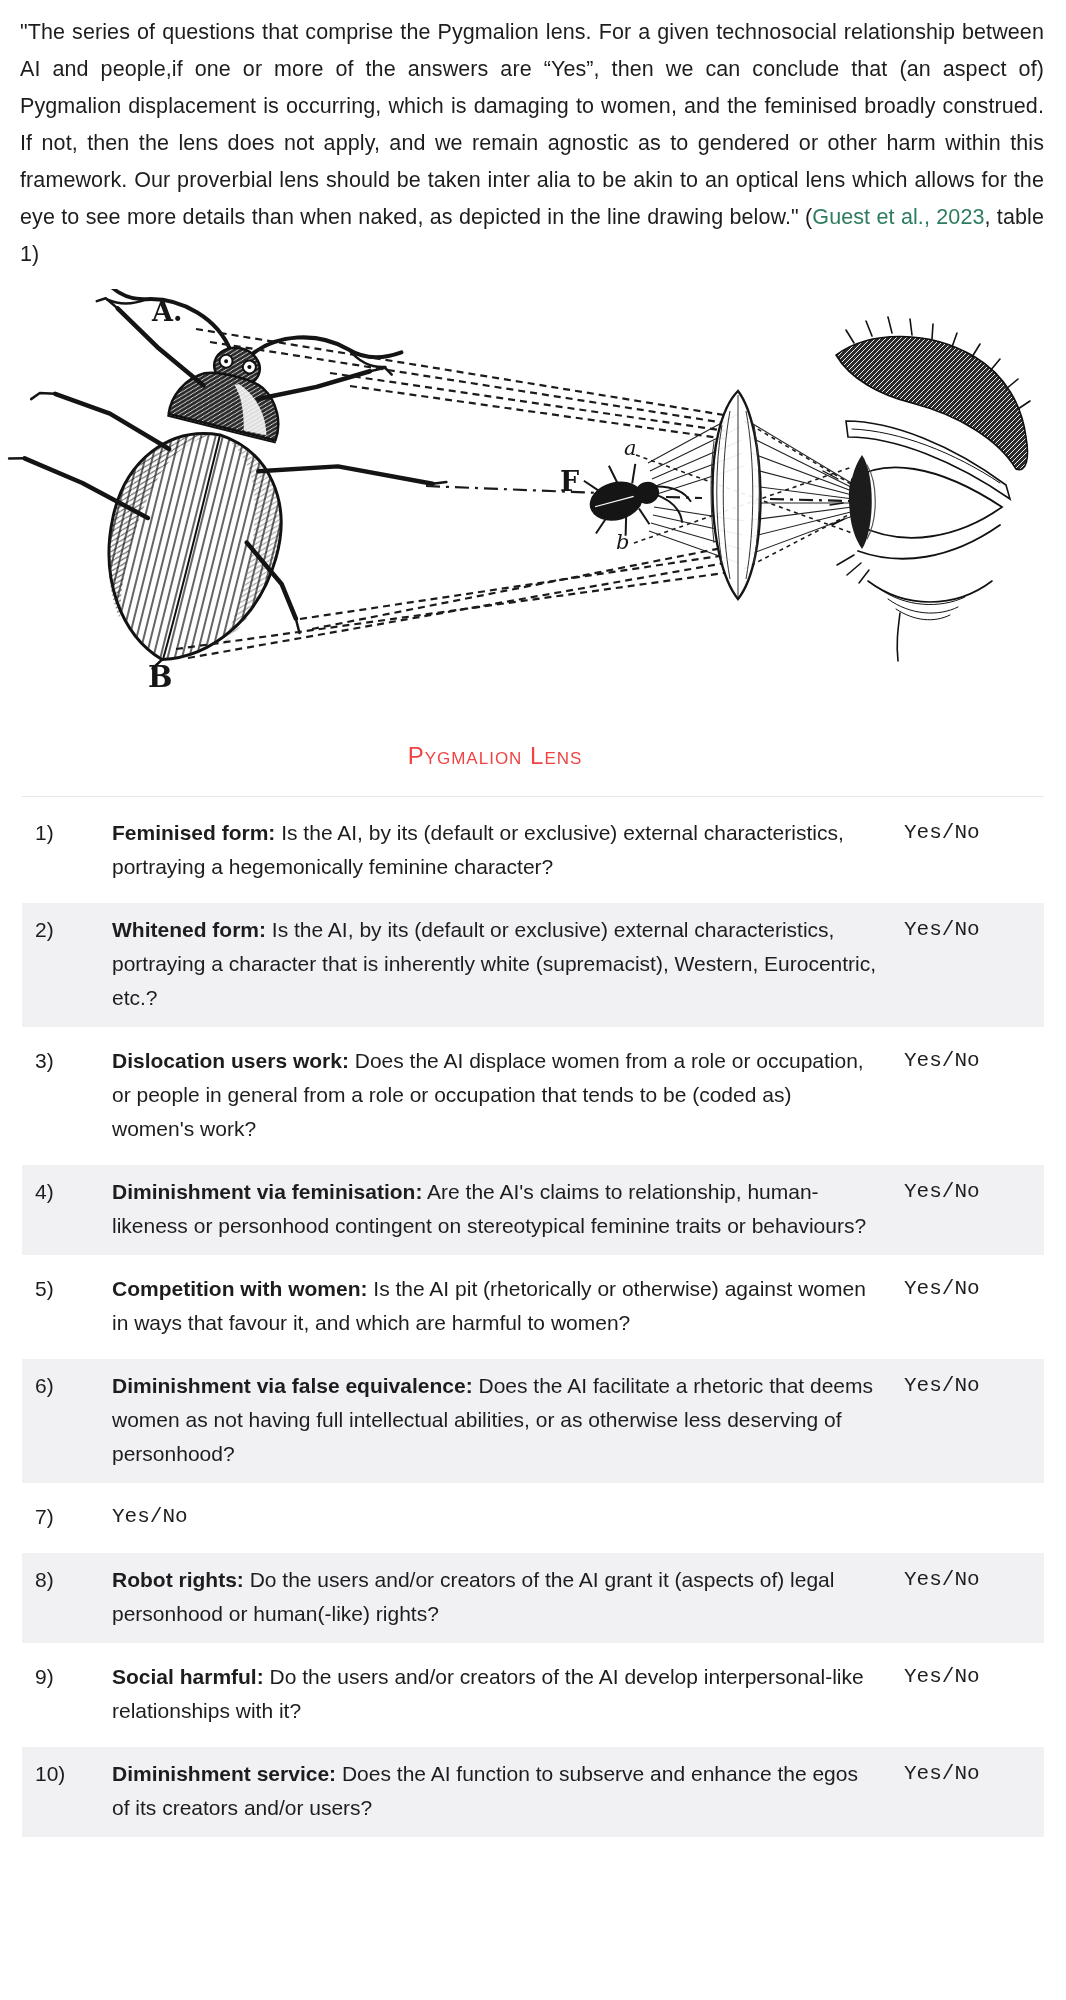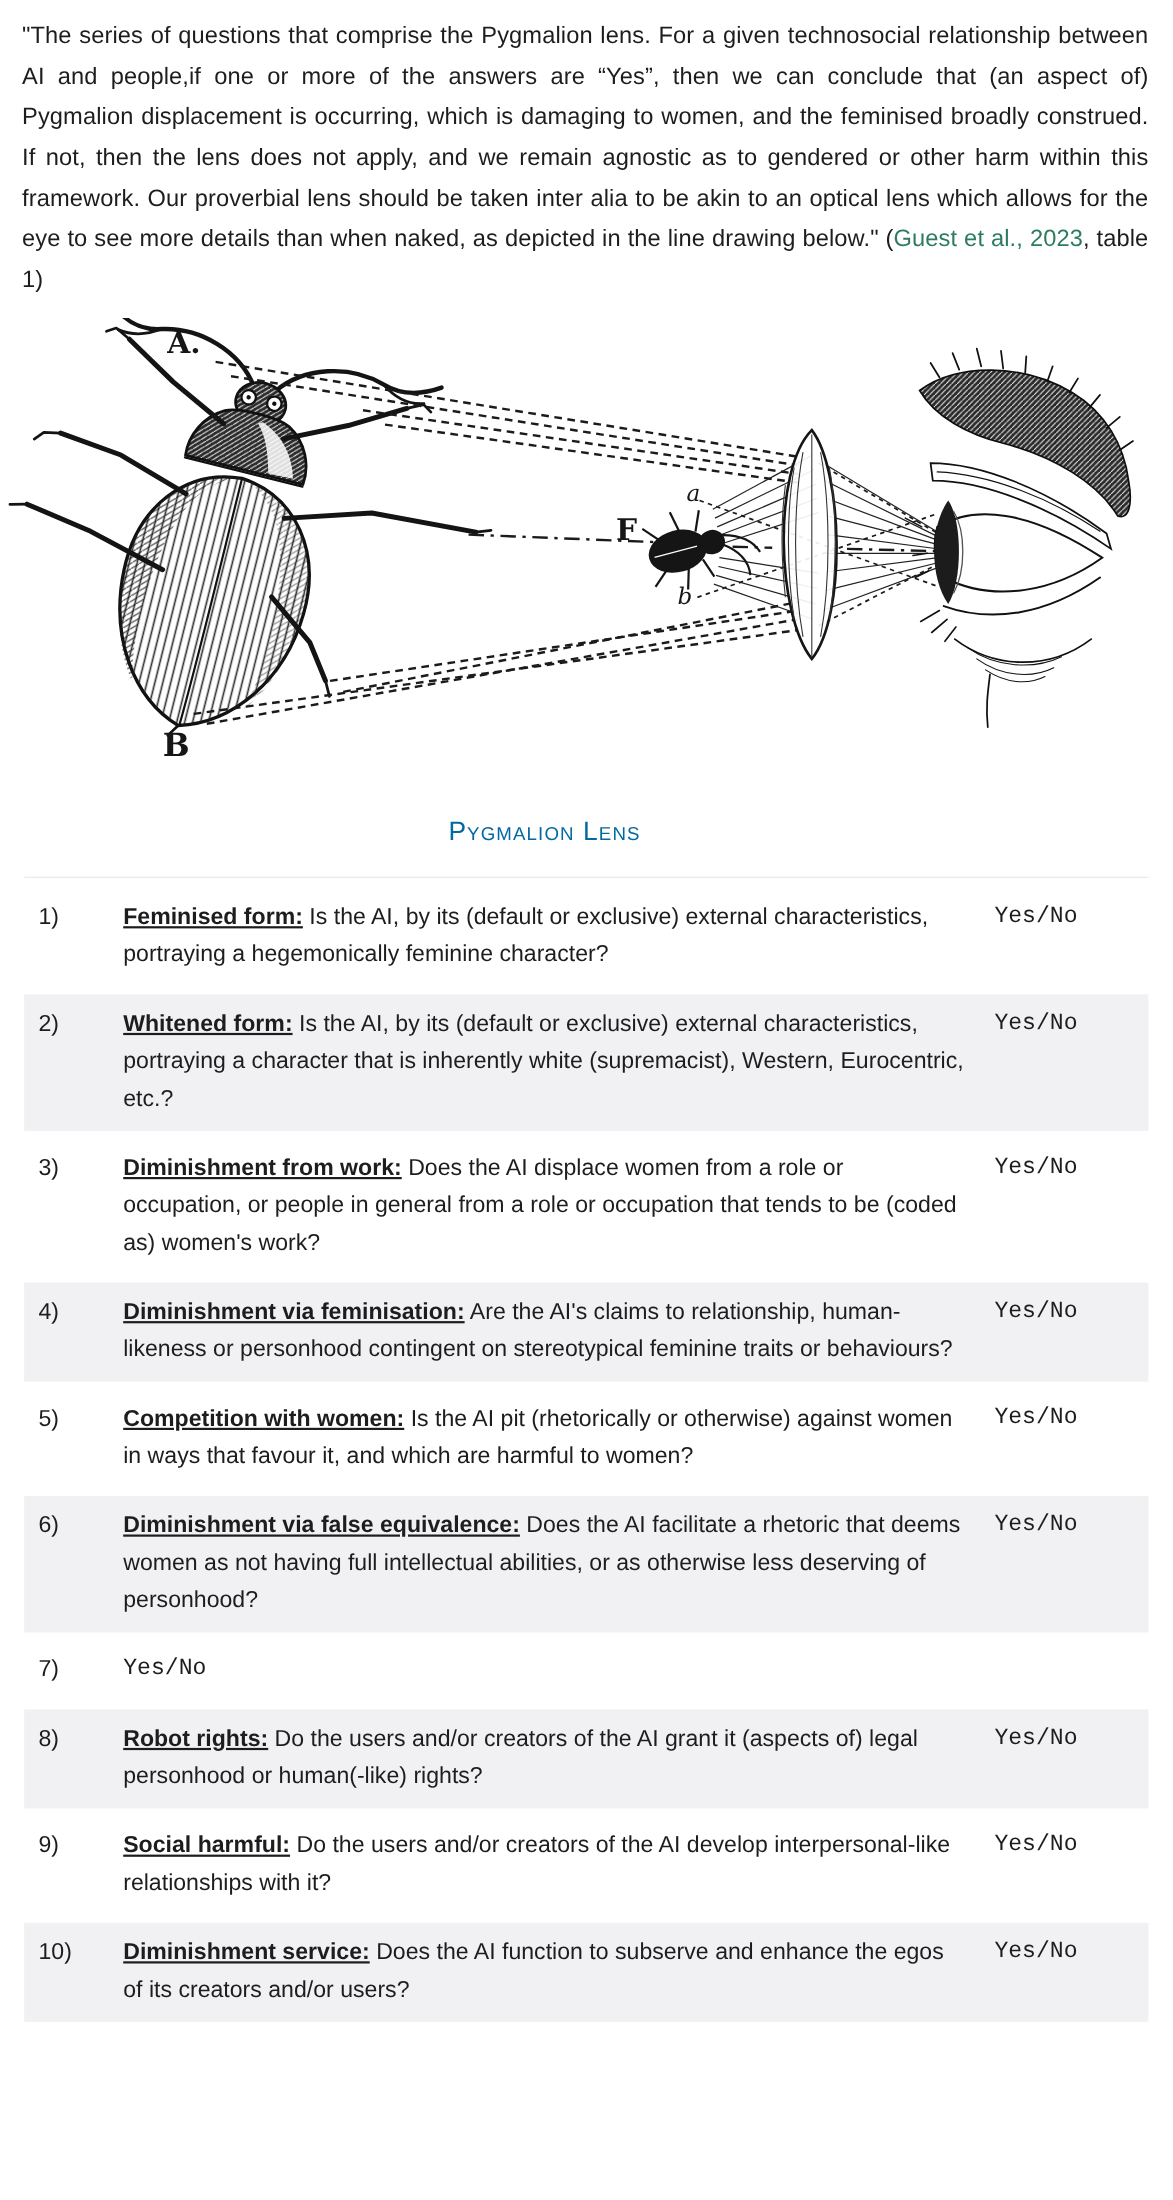--- a/index.html
+++ b/index.html
@@ -32,41 +32,41 @@
     margin:16px 0 0 0;
     padding:0;
   }
   .table-title{
     margin:4px 76px 0 0;
     text-align:center;
     font-size:24px;
     font-weight:400;
     font-variant:small-caps;
     letter-spacing:1px;
-    color:#0369a1;
+    color:#ef4444;
   }
   .lens-table{
     margin:26px 22px 18px 22px;
     border-top:1px solid var(--divider);
     padding-top:9px;
     display:flex;
     flex-direction:column;
     gap:7px;
   }
   .row{
     display:grid;
     grid-template-columns:90px 1fr 140px;
     padding:10px 0 12px 0;
     font-size:21px;
     line-height:34px;
   }
   .row.alt{background:var(--row-alt);}
   .row .num{padding-left:13px;}
   .row .q{padding-right:26px;text-align:left;}
-  .row .term{font-weight:700;text-decoration:underline;}
+  .row .term{font-weight:700;}
   .row .ans{align-self:start;font-family:Liberation Mono, monospace;}
   svg text{user-select:none;}
 </style>
 </head>
 <body>
 
 <main>
 
   <p class="quote"><span>"The series of questions that comprise the Pygmalion lens. For a given technosocial relationship between AI and people,if one or more of the answers are “Yes”, then we can conclude that (an aspect of) Pygmalion displacement is occurring, which is damaging to women, and the feminised broadly construed. If not, then the lens does not apply, and we remain agnostic as to gendered or other harm within this framework. Our proverbial lens should be taken inter alia to be akin to an optical lens which allows for the eye to see more details than when naked, as depicted in the line drawing below." (</span><a class="cite-link">Guest et al., 2023</a><span>, table 1)</span></p>
 
@@ -257,21 +257,21 @@
     </div>
 
     <div class="row alt">
       <div class="num">2)</div>
       <div class="q"><span class="term">Whitened form:</span> <span class="qtext">Is the AI, by its (default or exclusive) external characteristics, portraying a character that is inherently white (supremacist), Western, Eurocentric, etc.?</span></div>
       <div class="ans">Yes/No</div>
     </div>
 
     <div class="row">
       <div class="num">3)</div>
-      <div class="q"><span class="term">Diminishment from work:</span> <span class="qtext">Does the AI displace women from a role or occupation, or people in general from a role or occupation that tends to be (coded as) women's work?</span></div>
+      <div class="q"><span class="term">Dislocation users work:</span> <span class="qtext">Does the AI displace women from a role or occupation, or people in general from a role or occupation that tends to be (coded as) women's work?</span></div>
       <div class="ans">Yes/No</div>
     </div>
 
     <div class="row alt">
       <div class="num">4)</div>
       <div class="q"><span class="term">Diminishment via feminisation:</span> <span class="qtext">Are the AI's claims to relationship, human-likeness or personhood contingent on stereotypical feminine traits or behaviours?</span></div>
       <div class="ans">Yes/No</div>
     </div>
 
     <div class="row">

